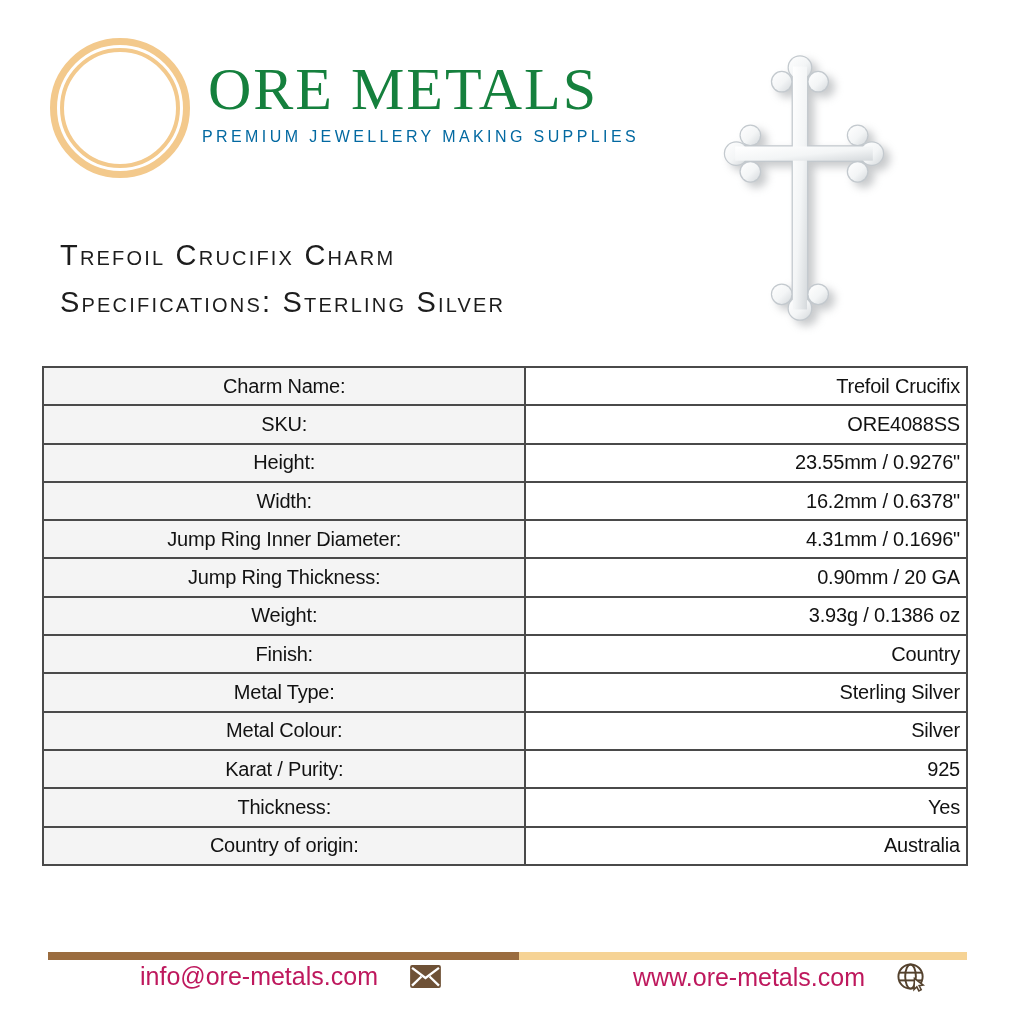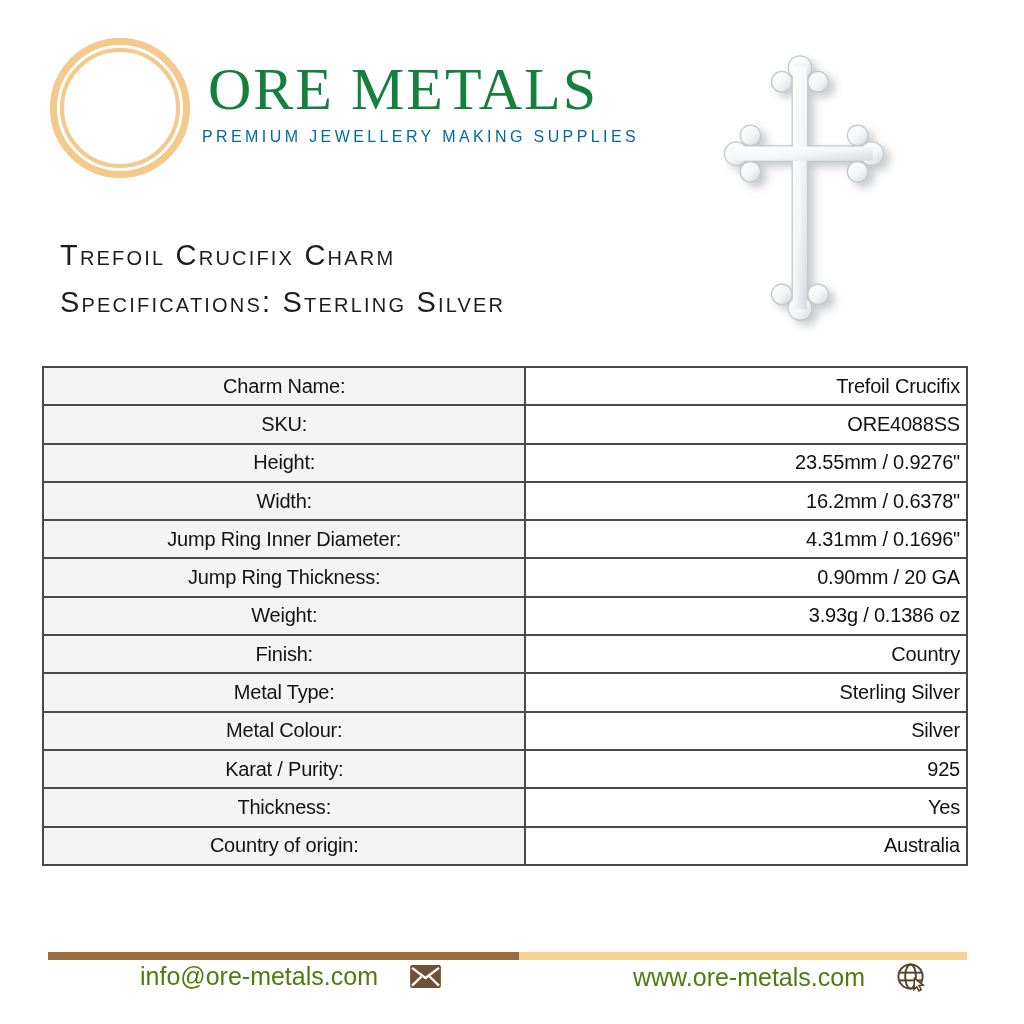--- a/index.html
+++ b/index.html
@@ -53,21 +53,21 @@
   .spec-table td.label{width:50.7%;background:#f4f4f4;}
   .spec-table td.value{background:#ffffff;text-align:right;}
 
   
   .divider{
     position:absolute;left:48px;top:952px;width:919px;height:8px;
     background:linear-gradient(to right,#9a6c3f 0 51.3%,#f6d395 51.3% 100%);
   }
   .contact{
     position:absolute;top:962px;display:flex;align-items:center;gap:31px;
-    font-size:25px;color:#4d7c0f;white-space:nowrap;
+    font-size:25px;color:#be185d;white-space:nowrap;
   }
   .contact.email{left:140px;}
   .contact.web{left:633px;}
   .contact svg{display:block;}
 </style>
 </head>
 <body>
 
 <div class="page">
 

